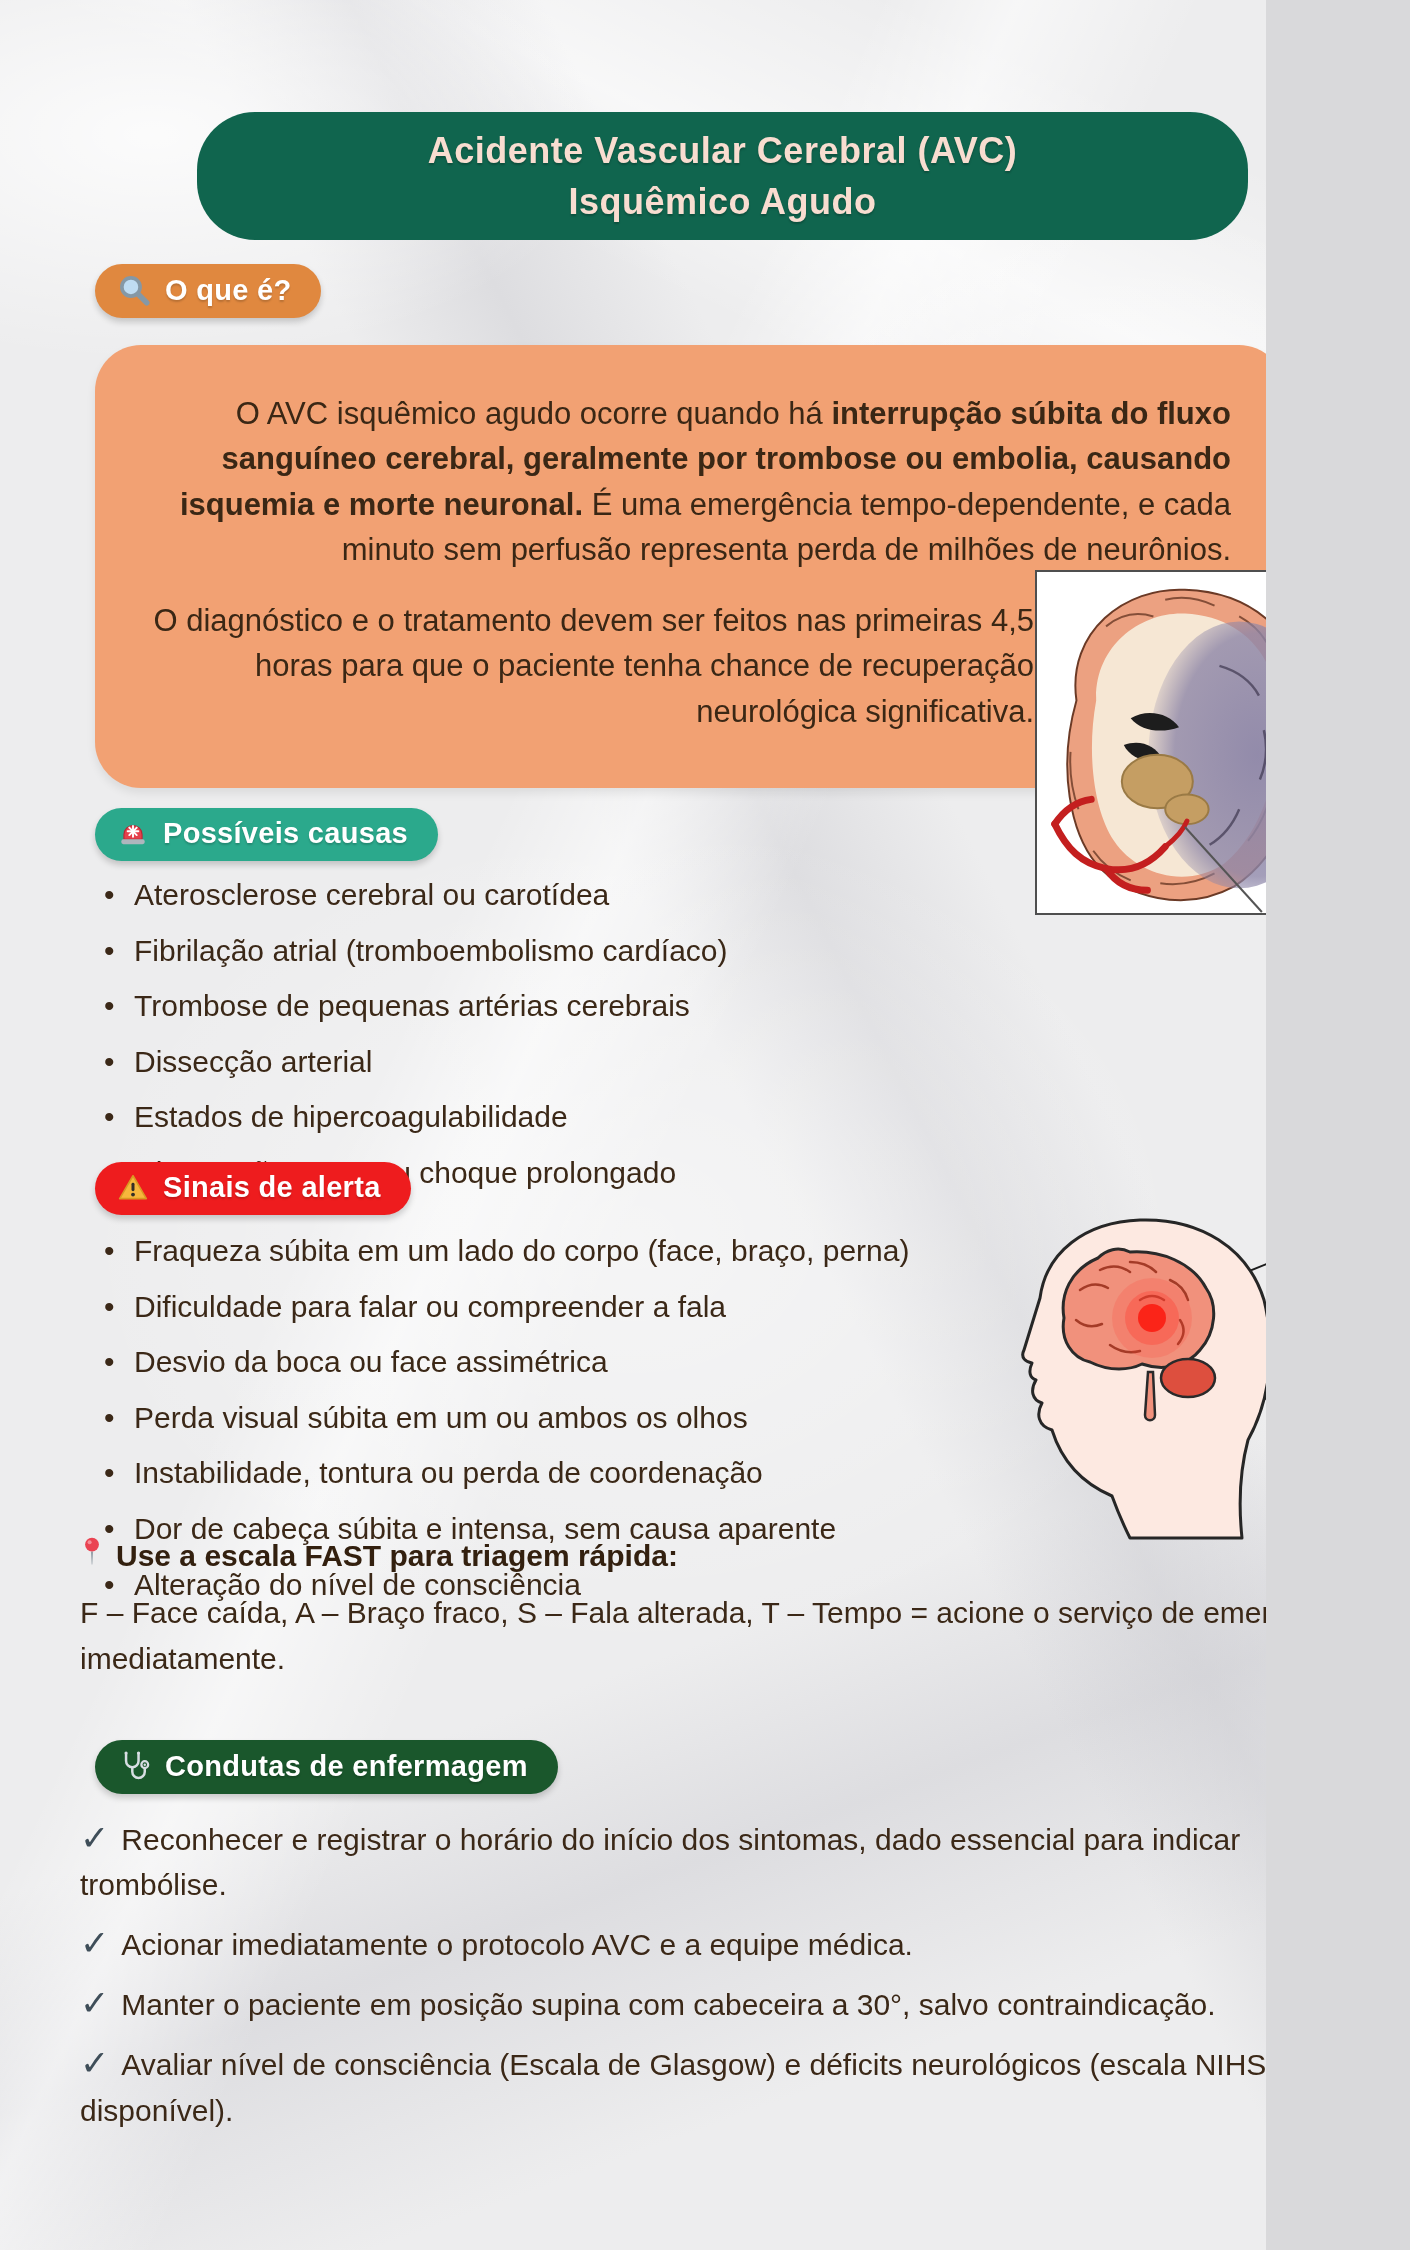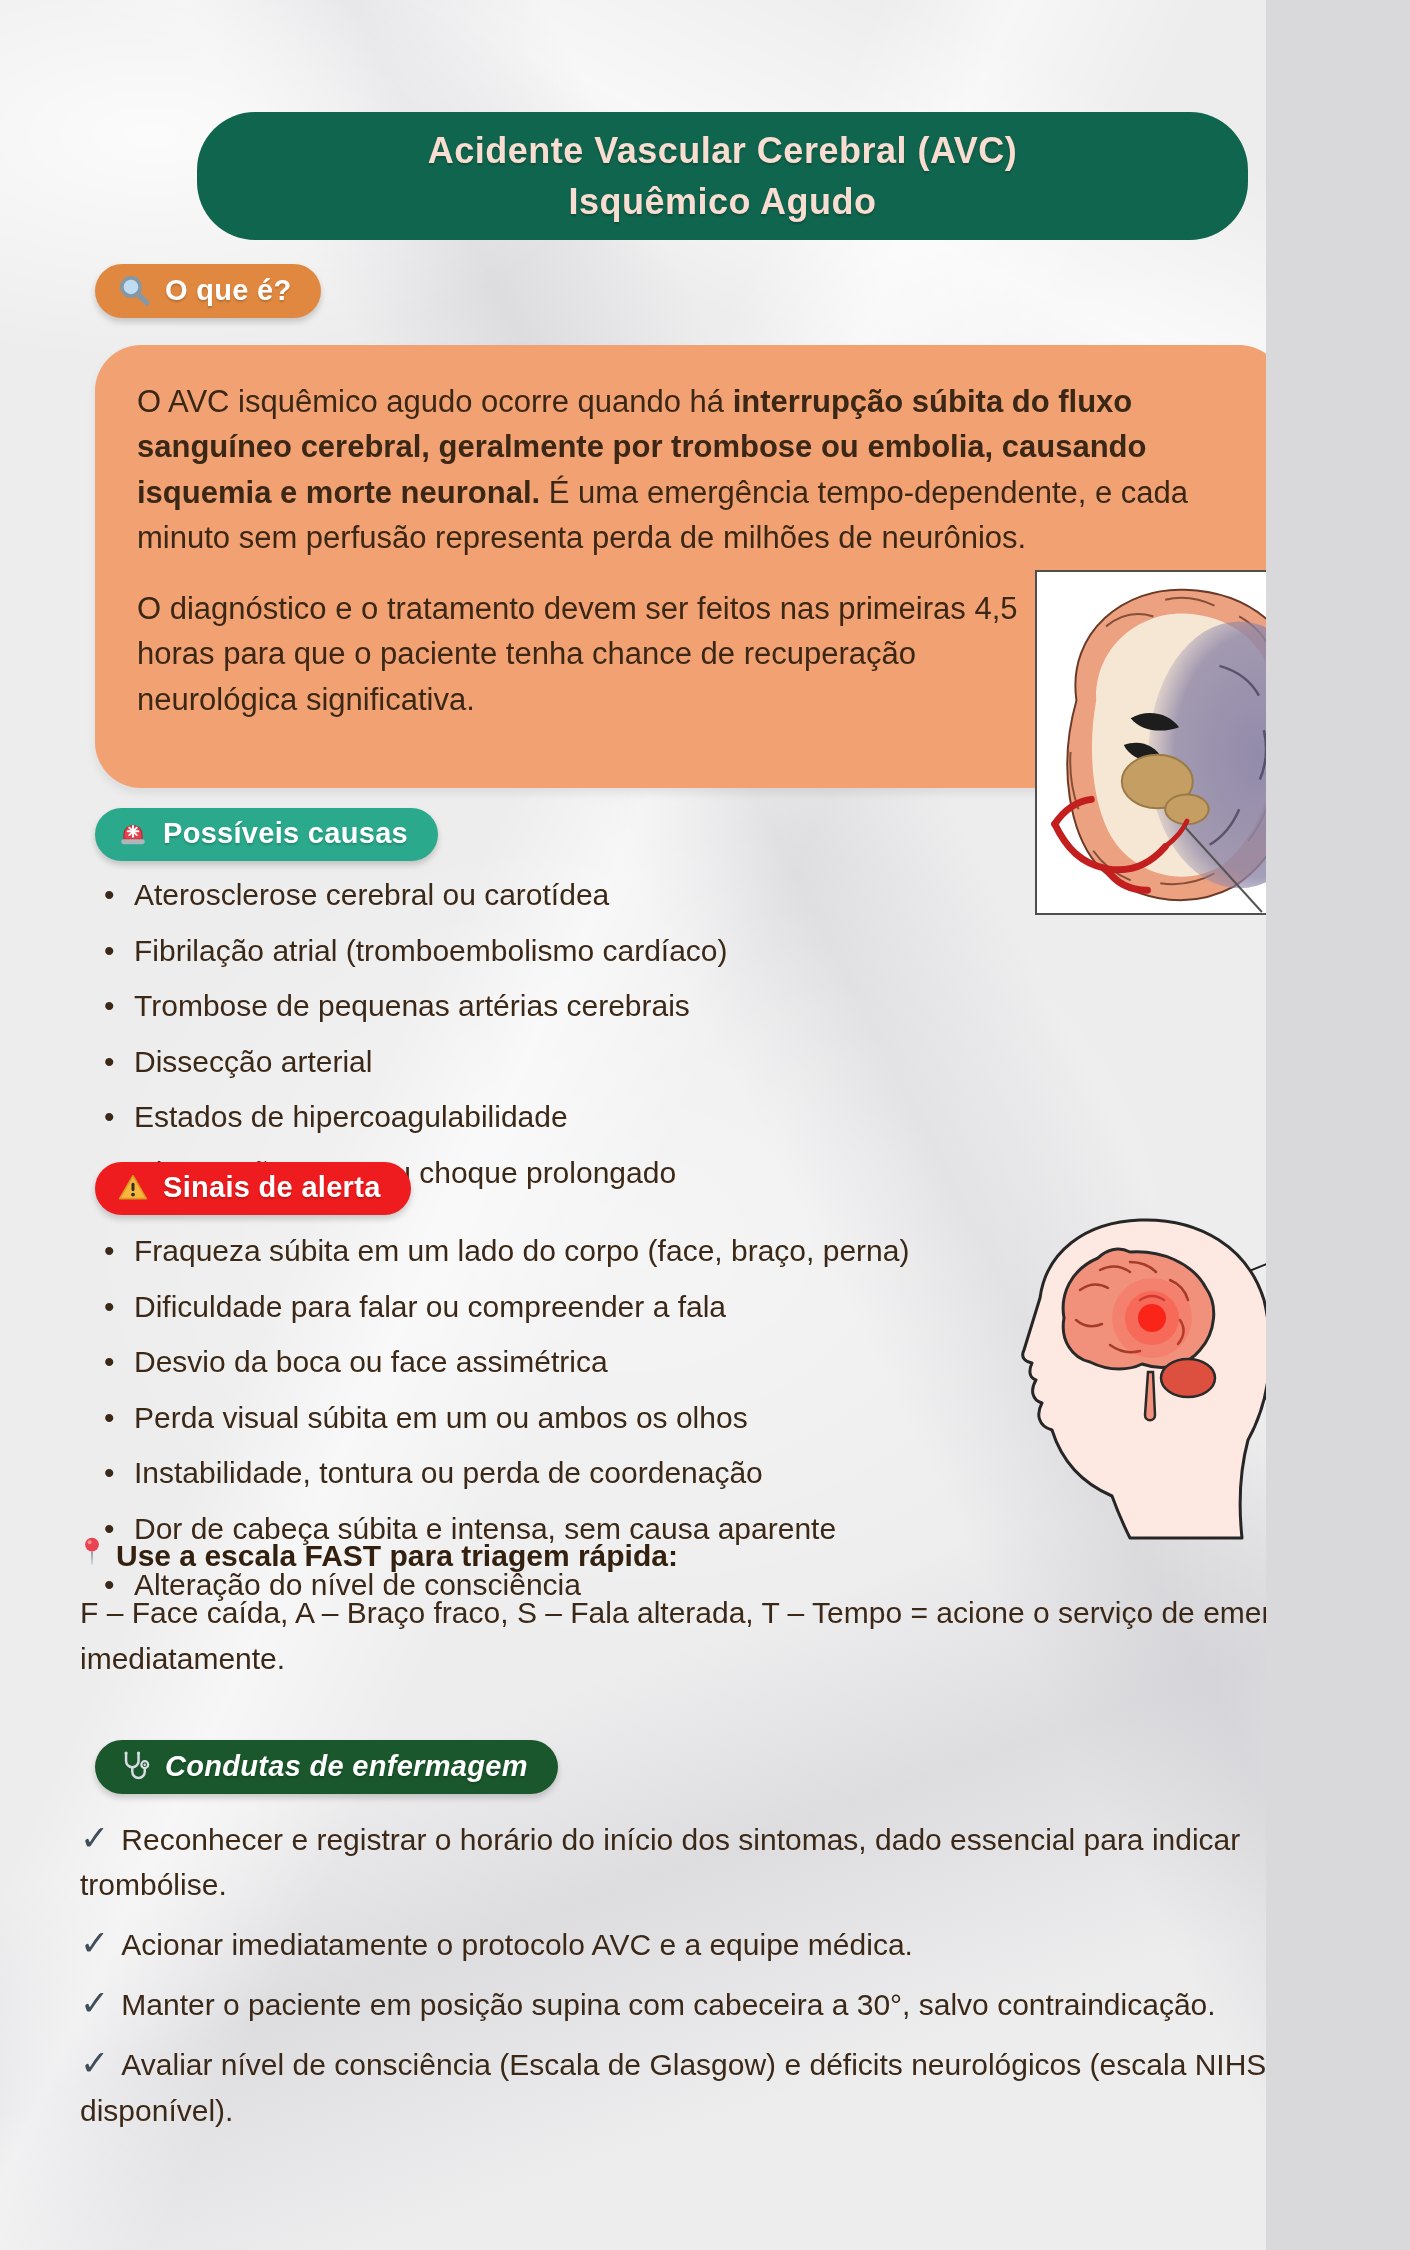--- a/index.html
+++ b/index.html
@@ -28,28 +28,28 @@
   .badge{
     position:absolute;display:inline-flex;align-items:center;gap:14px;
     border-radius:999px;color:#ffffff;font-weight:700;font-size:29px;letter-spacing:.3px;
     padding:9px 30px 11px 22px;box-shadow:0 4px 6px rgba(0,0,0,.18);
     text-shadow:0 2px 2px rgba(0,0,0,.18);white-space:nowrap;
   }
   .badge .icon{display:inline-flex;}
   .badge-what{left:95px;top:264px;background:#e0883f;}
   .badge-causes{left:95px;top:808px;background:#2ba98c;}
   .badge-alerts{left:95px;top:1162px;background:#ee1c1e;}
-  .badge-nursing{left:95px;top:1740px;background:#1a572c;font-style:italic;}
+  .badge-nursing{left:95px;top:1740px;background:#1a572c;}
   
   .box-what{
     position:absolute;left:95px;top:345px;width:1190px;height:443px;box-sizing:border-box;
     background:#f2a173;border-radius:46px;padding:30px 38px;
     color:#3a2715;font-size:31px;line-height:1.46;box-shadow:0 5px 10px rgba(0,0,0,.08);
   }
-  .box-what p{margin:4px;}
+  .box-what p{margin:16px;text-align:right;}
   .box-what .p2{margin-top:26px;max-width:885px;}
   .box-what b{font-weight:700;}
   
   .brain-frame{
     position:absolute;left:1035px;top:570px;width:292px;height:345px;box-sizing:border-box;
     background:#ffffff;border:2px solid #4f4f4f;
   }
   .brain-frame svg{display:block;width:100%;height:100%;}
   
   .blist{position:absolute;margin:0;padding:0;list-style:none;color:#3b2817;font-size:30px;}

